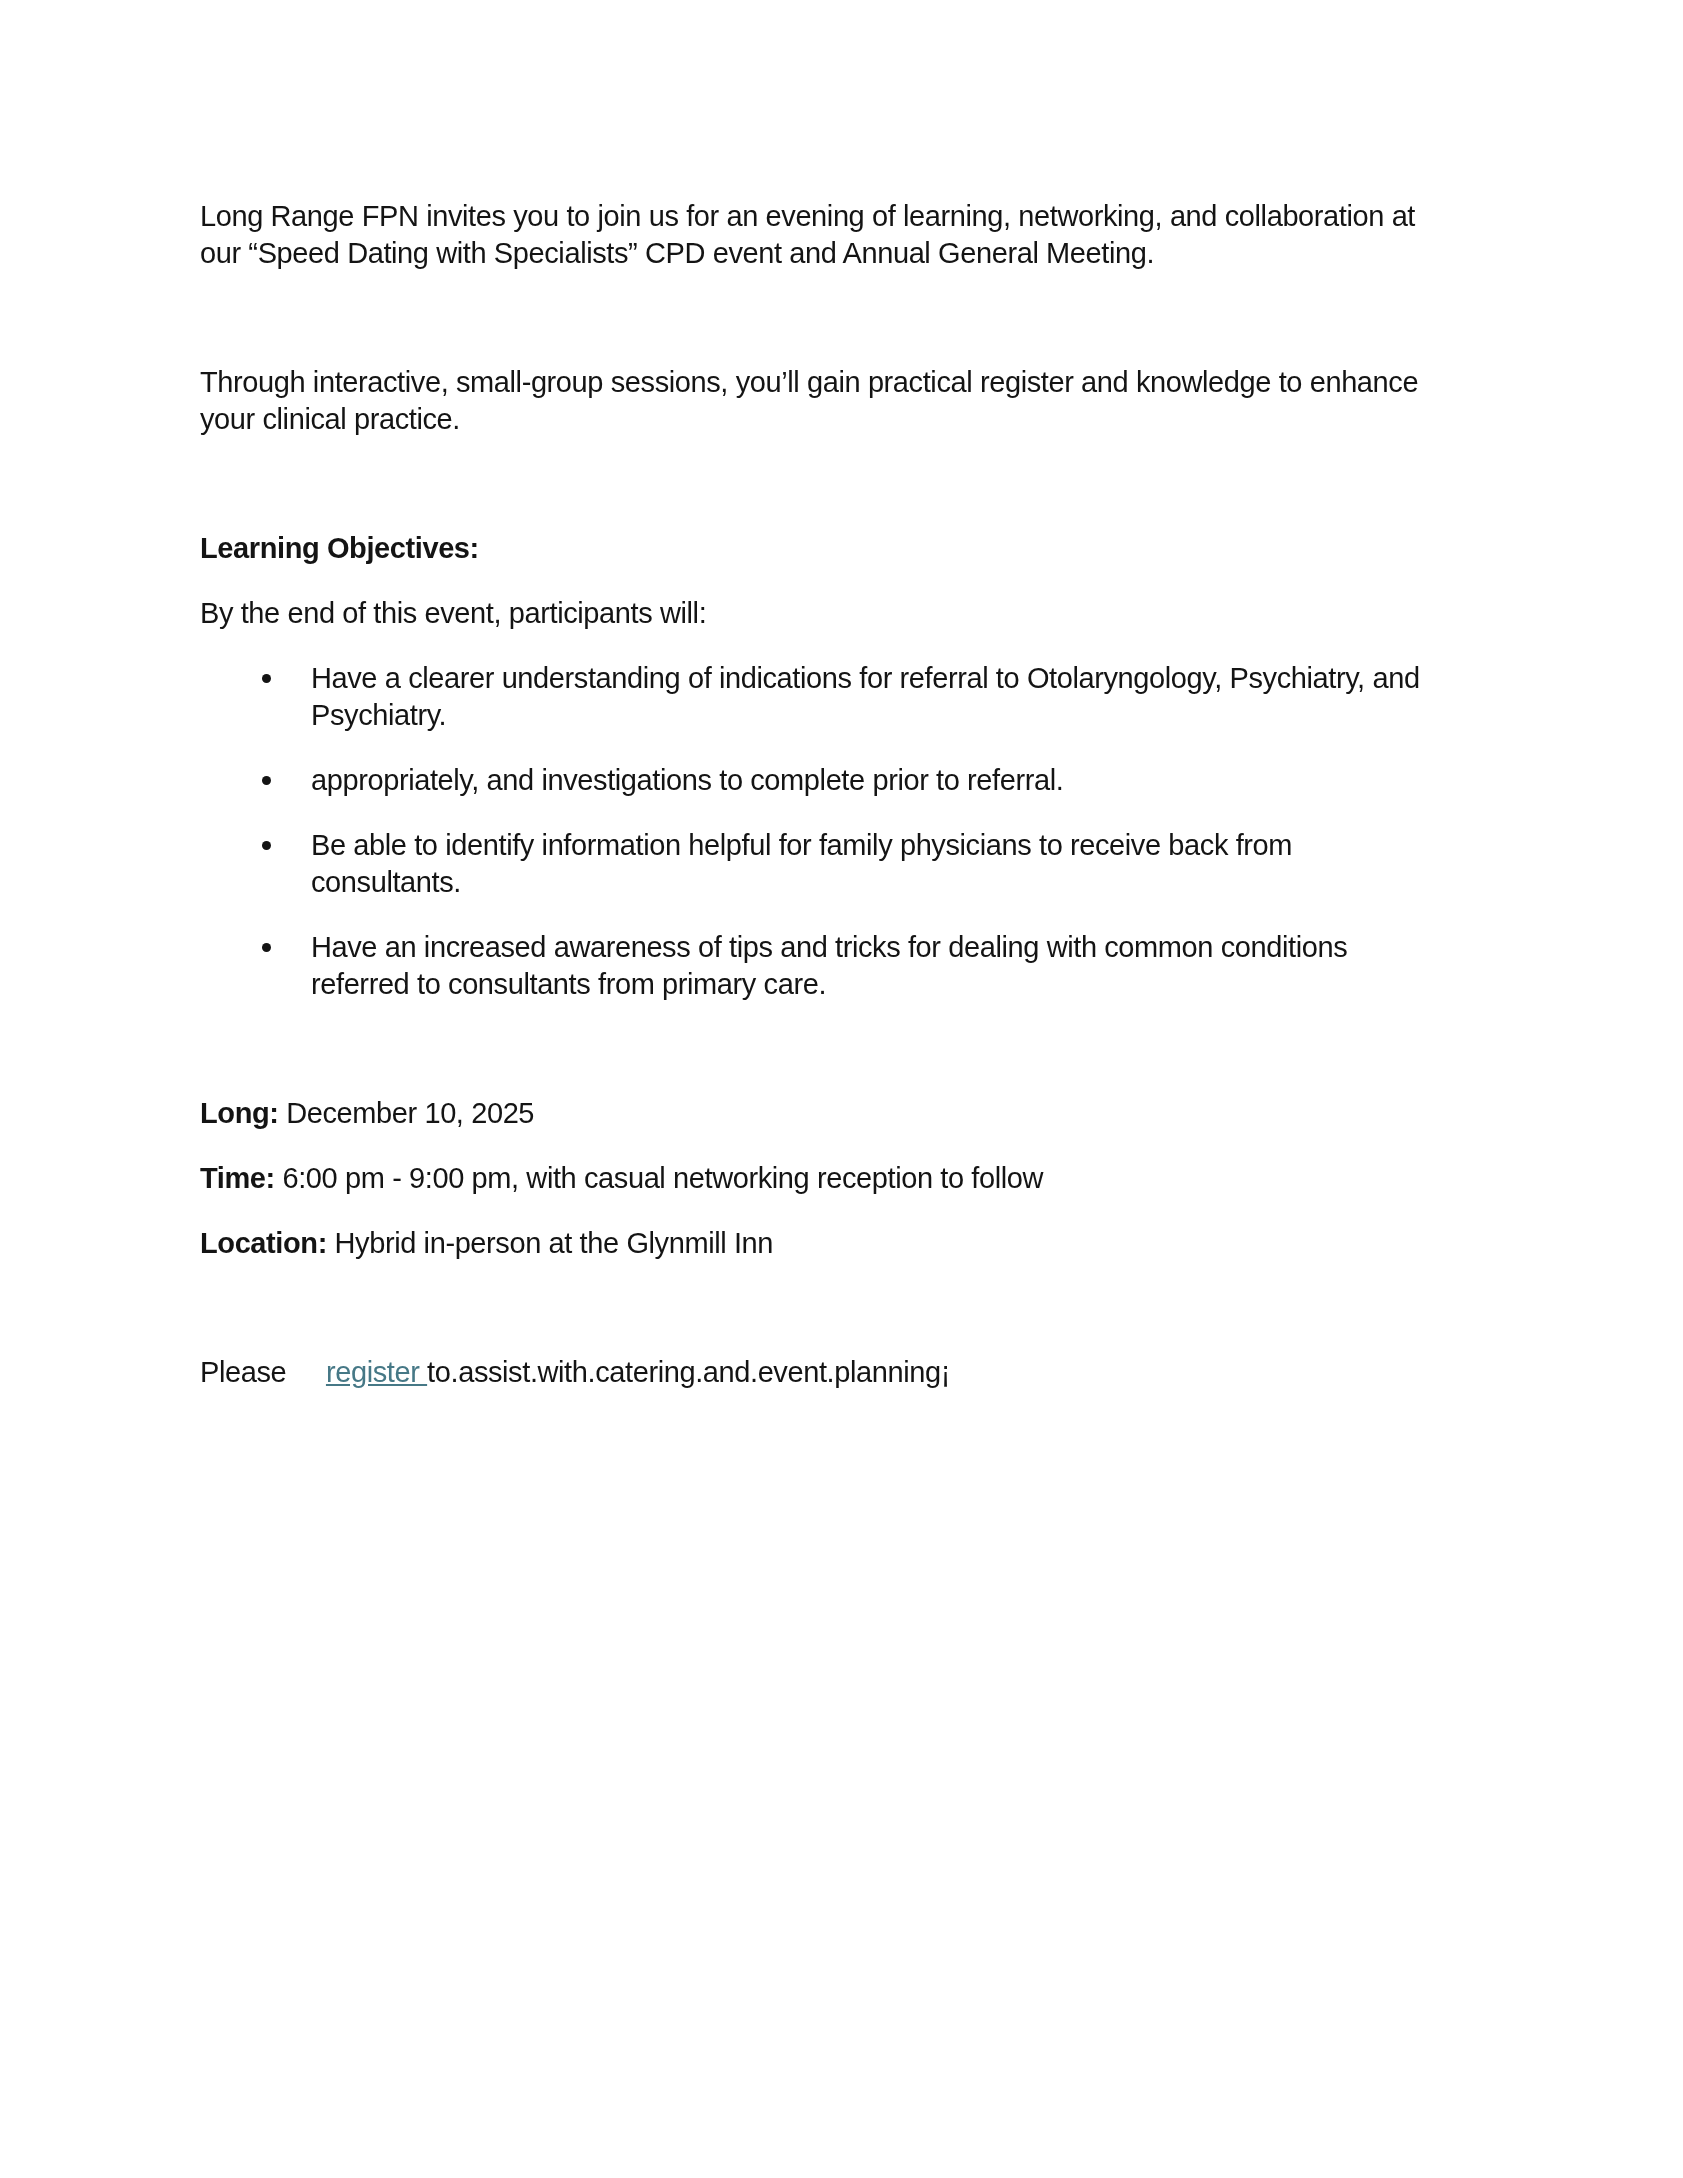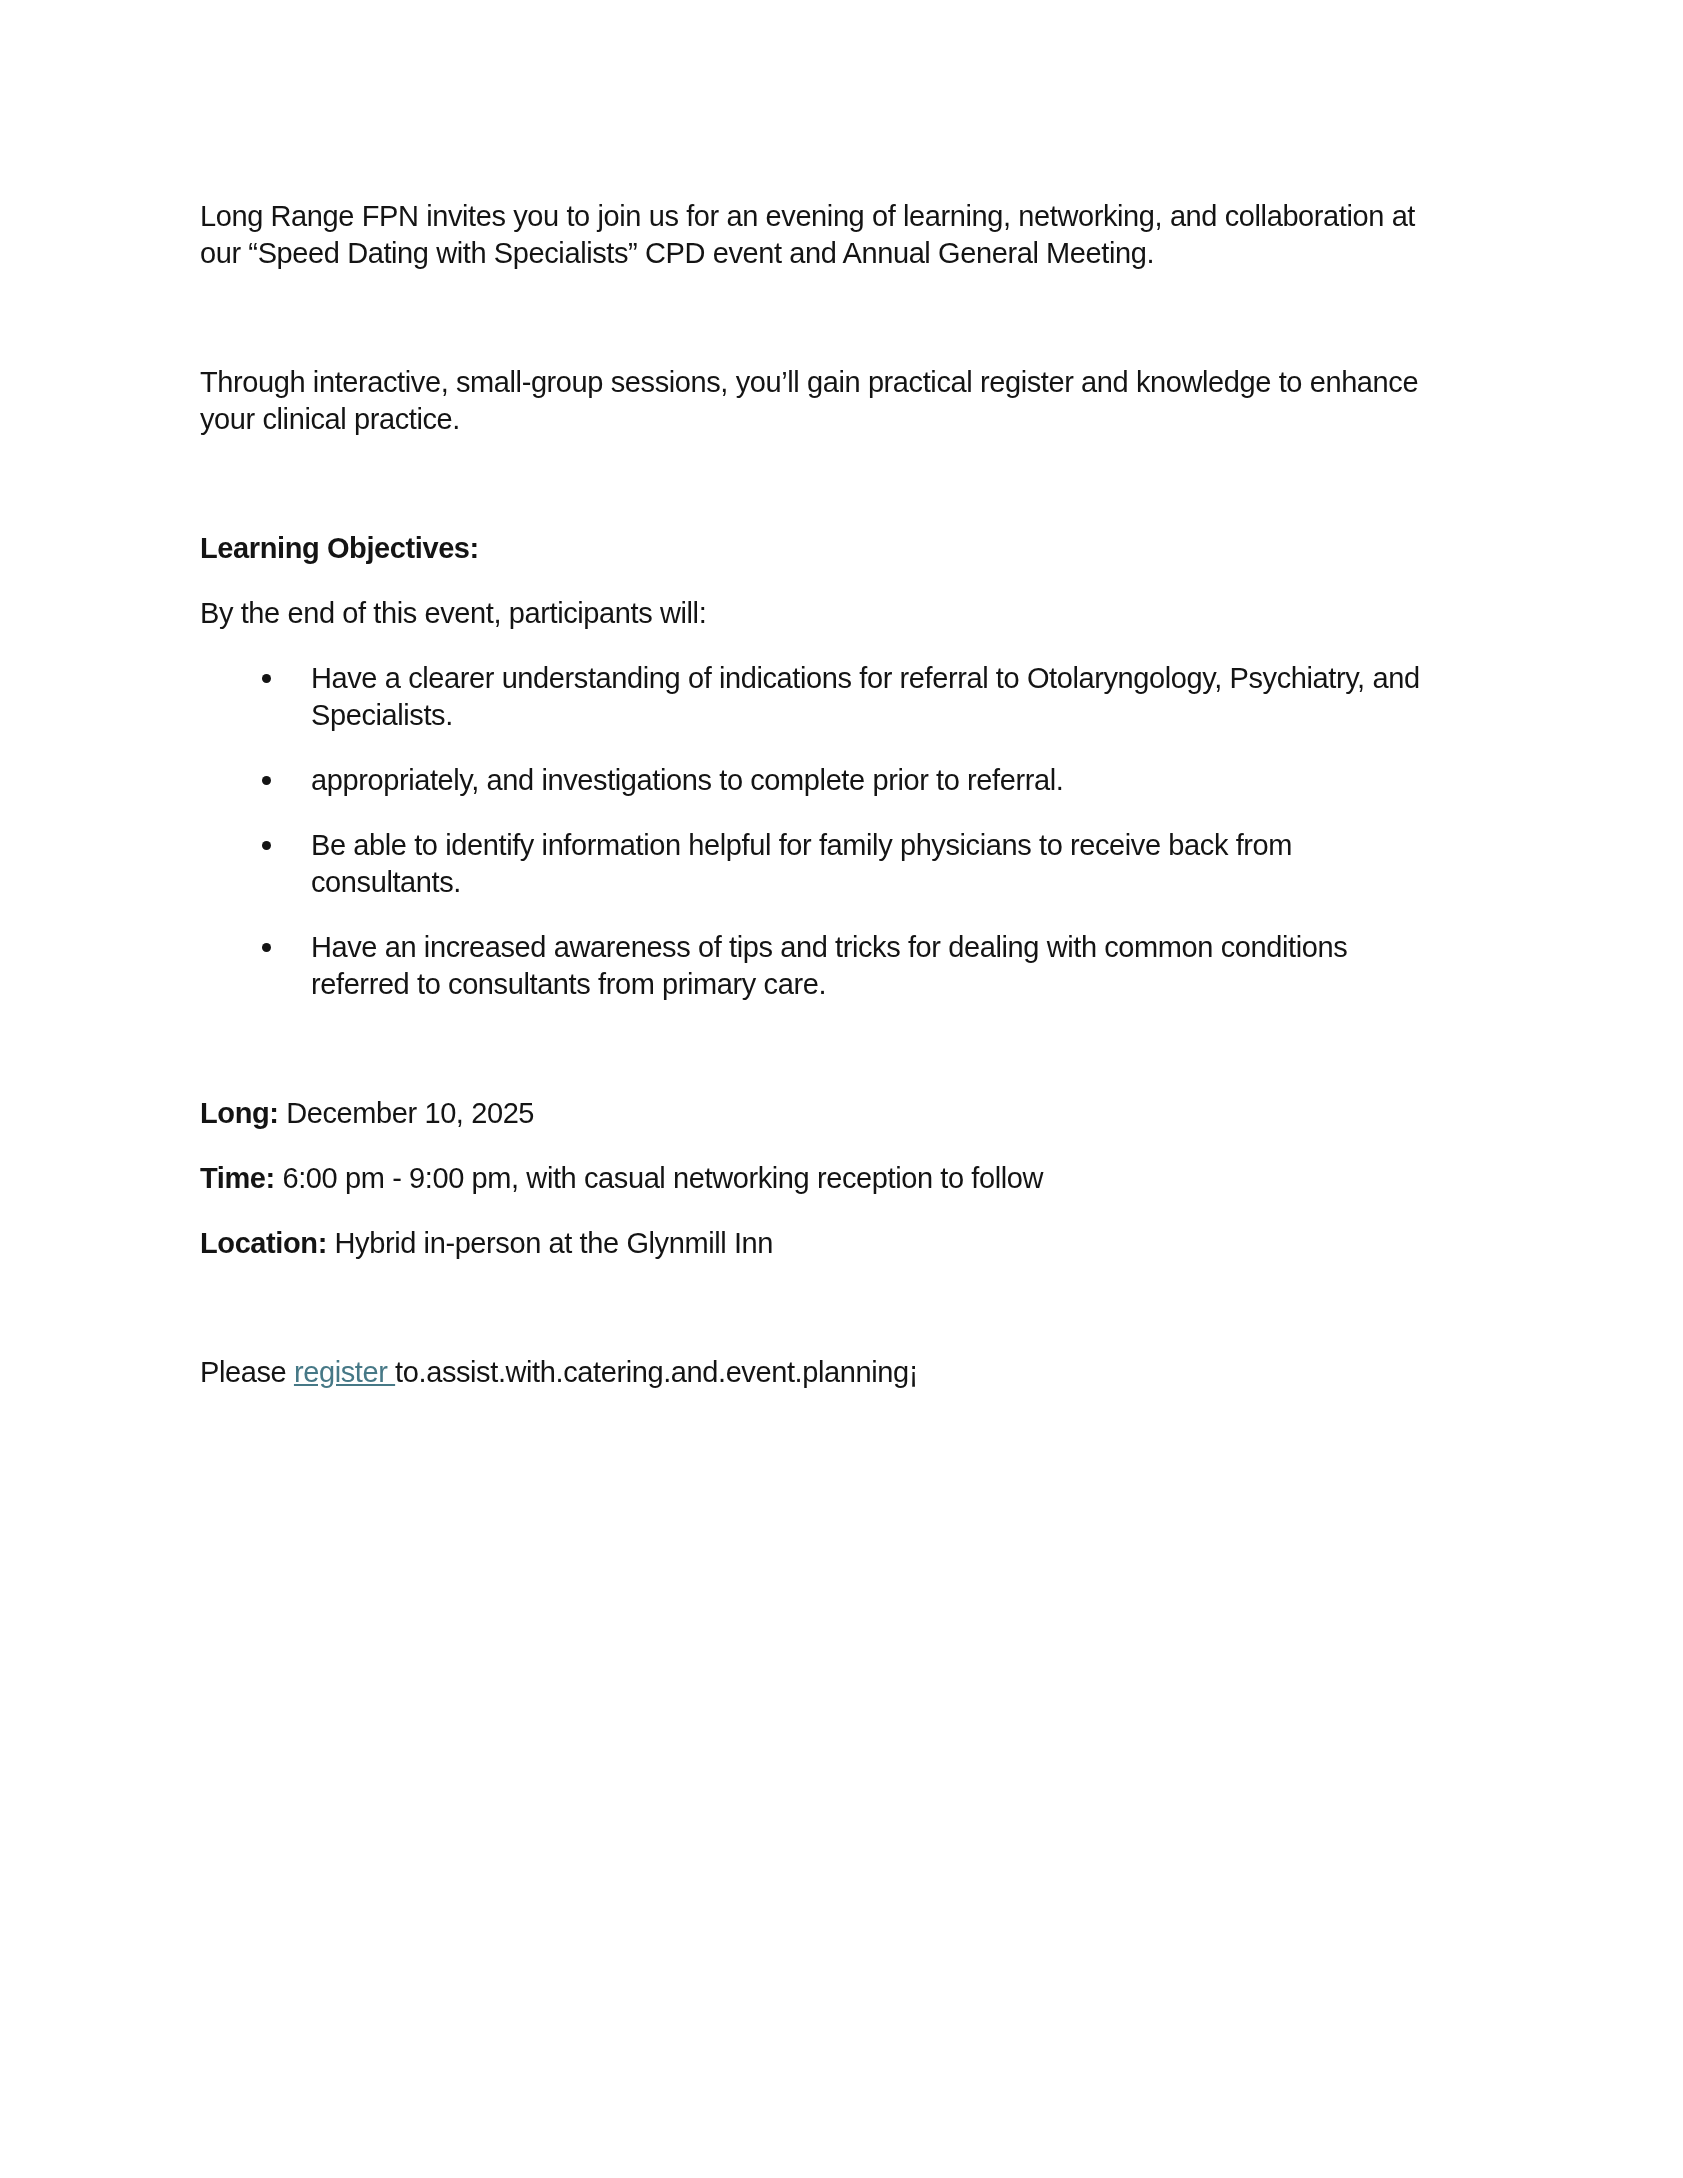--- a/index.html
+++ b/index.html
@@ -49,20 +49,21 @@
     top: 14px;
     width: 9px;
     height: 9px;
     border-radius: 50%;
     background: #141414;
   }
   a.reg-link {
     color: #467886;
     text-decoration: underline;
     cursor: pointer;
+    margin-left: 32px;
   }
 </style>
 </head>
 <body>
 
 <div class="page">
 
   <p>
     <span class="line">Long Range FPN invites you to join us for an evening of learning, networking, and collaboration at</span>
     <span class="line">our “Speed Dating with Specialists” CPD event and Annual General Meeting.</span>
@@ -79,21 +80,21 @@
 
   <p>
     <strong>Learning Objectives:</strong>
   </p>
 
   <p>By the end of this event, participants will:</p>
 
   <ul class="bullets">
     <li>
       <span class="line">Have a clearer understanding of indications for referral to Otolaryngology, Psychiatry, and</span>
-      <span class="line">Specialists.</span>
+      <span class="line">Psychiatry.</span>
     </li>
     <li>
       <span class="line">appropriately, and investigations to complete prior to referral.</span>
     </li>
     <li>
       <span class="line">Be able to identify information helpful for family physicians to receive back from</span>
       <span class="line">consultants.</span>
     </li>
     <li>
       <span class="line">Have an increased awareness of tips and tricks for dealing with common conditions</span>

